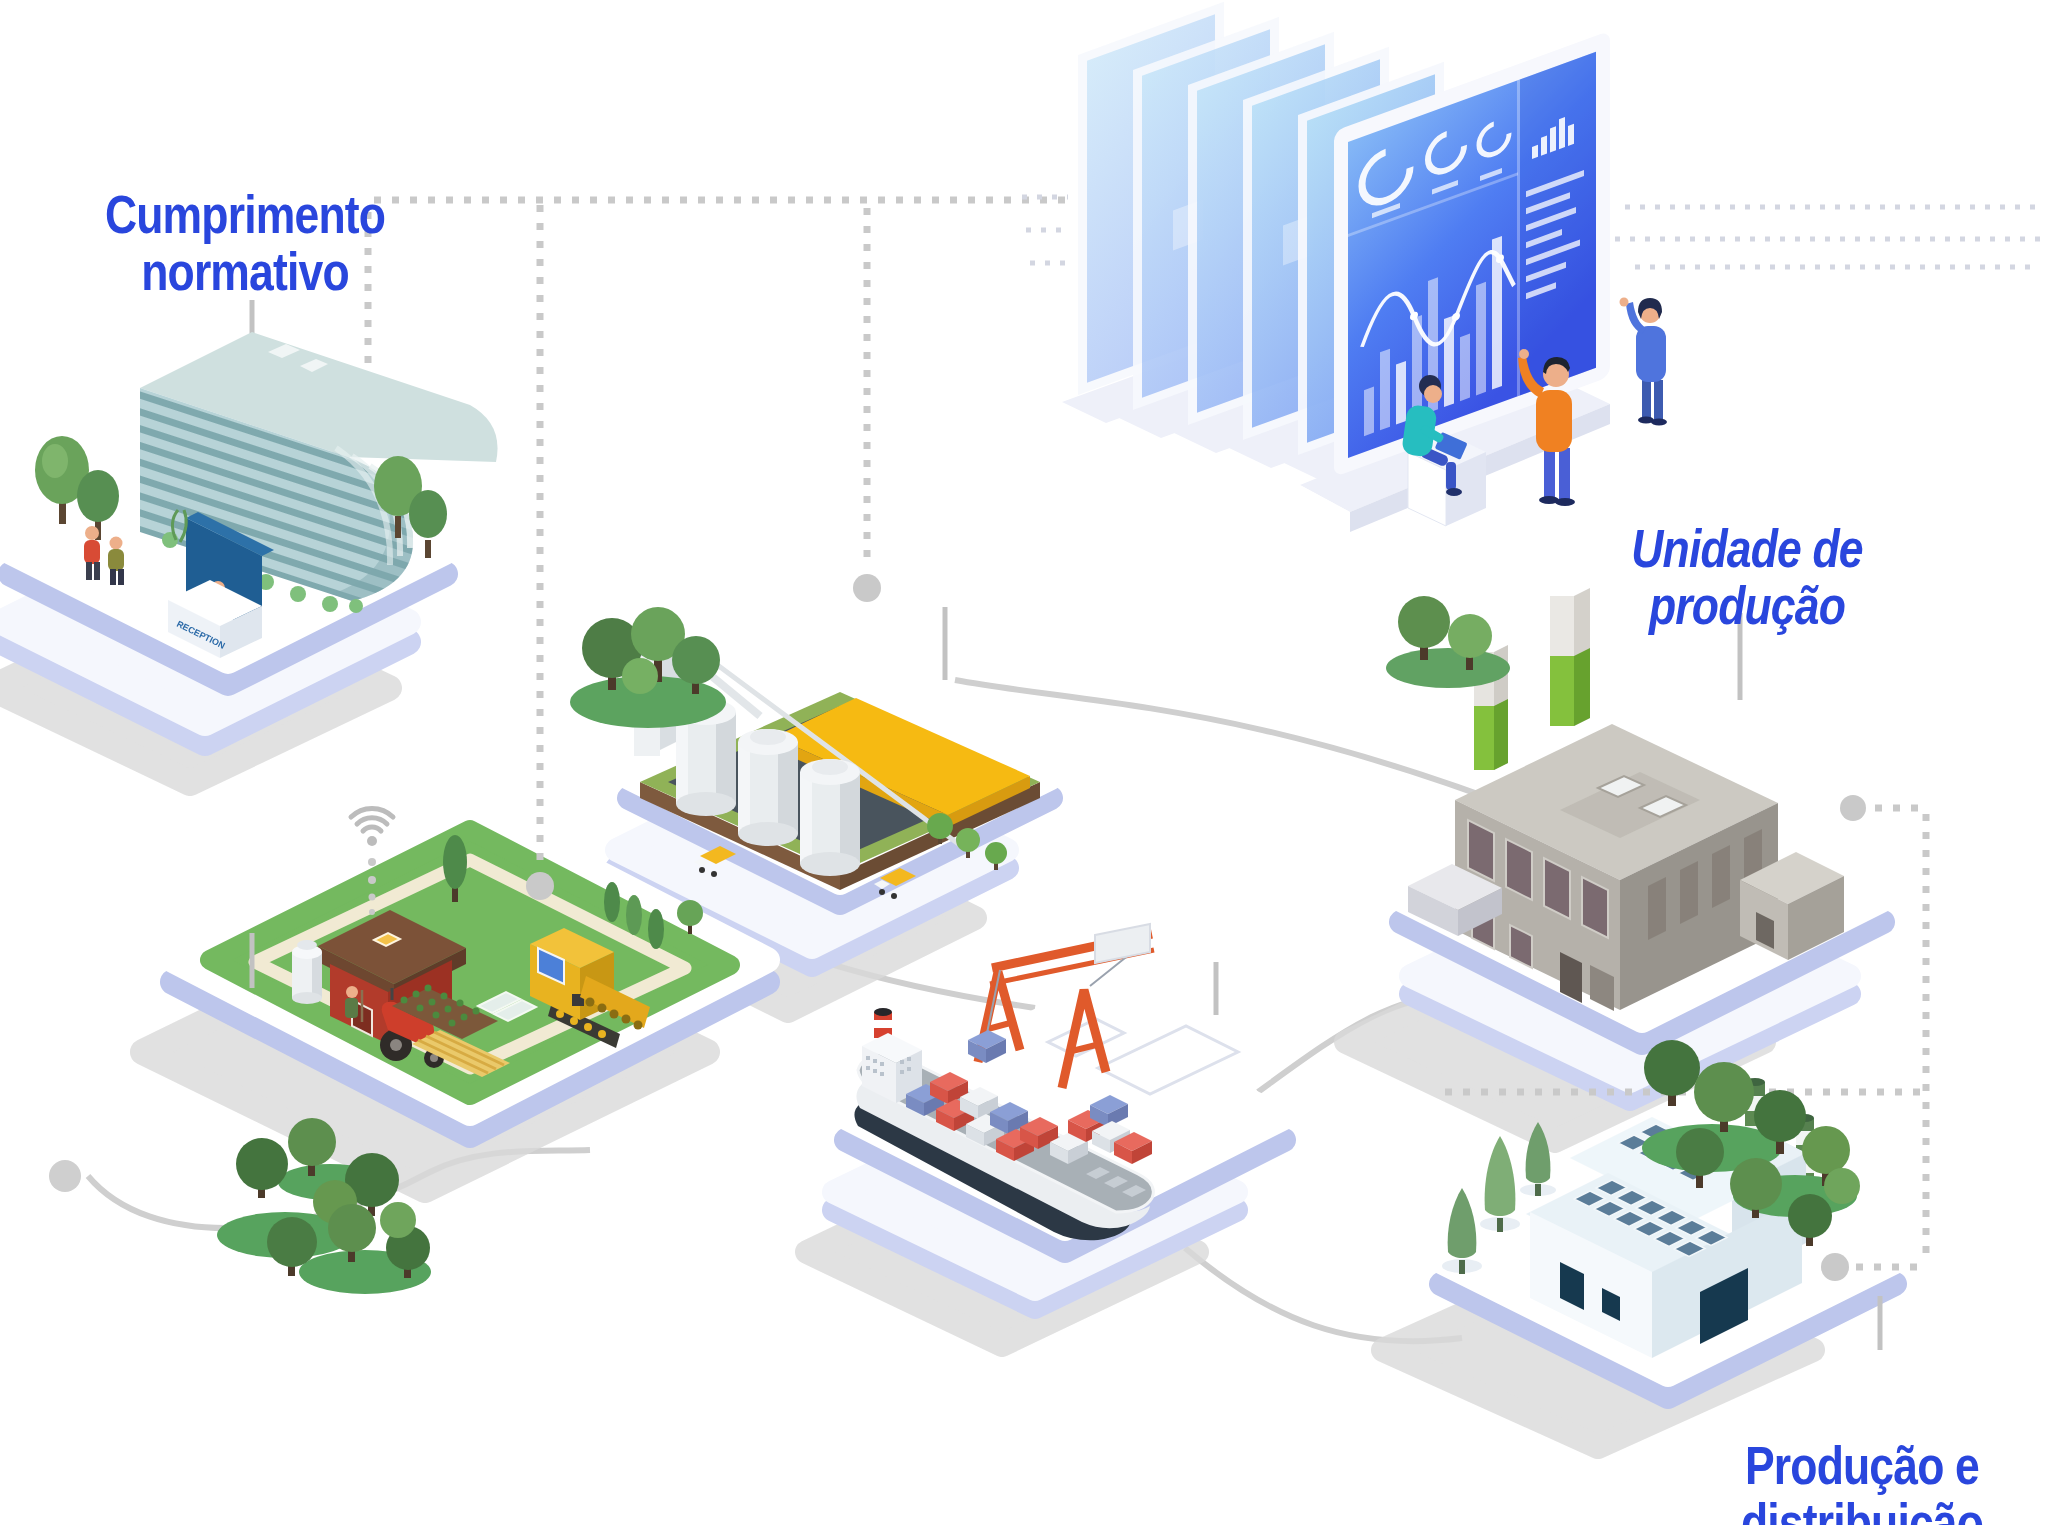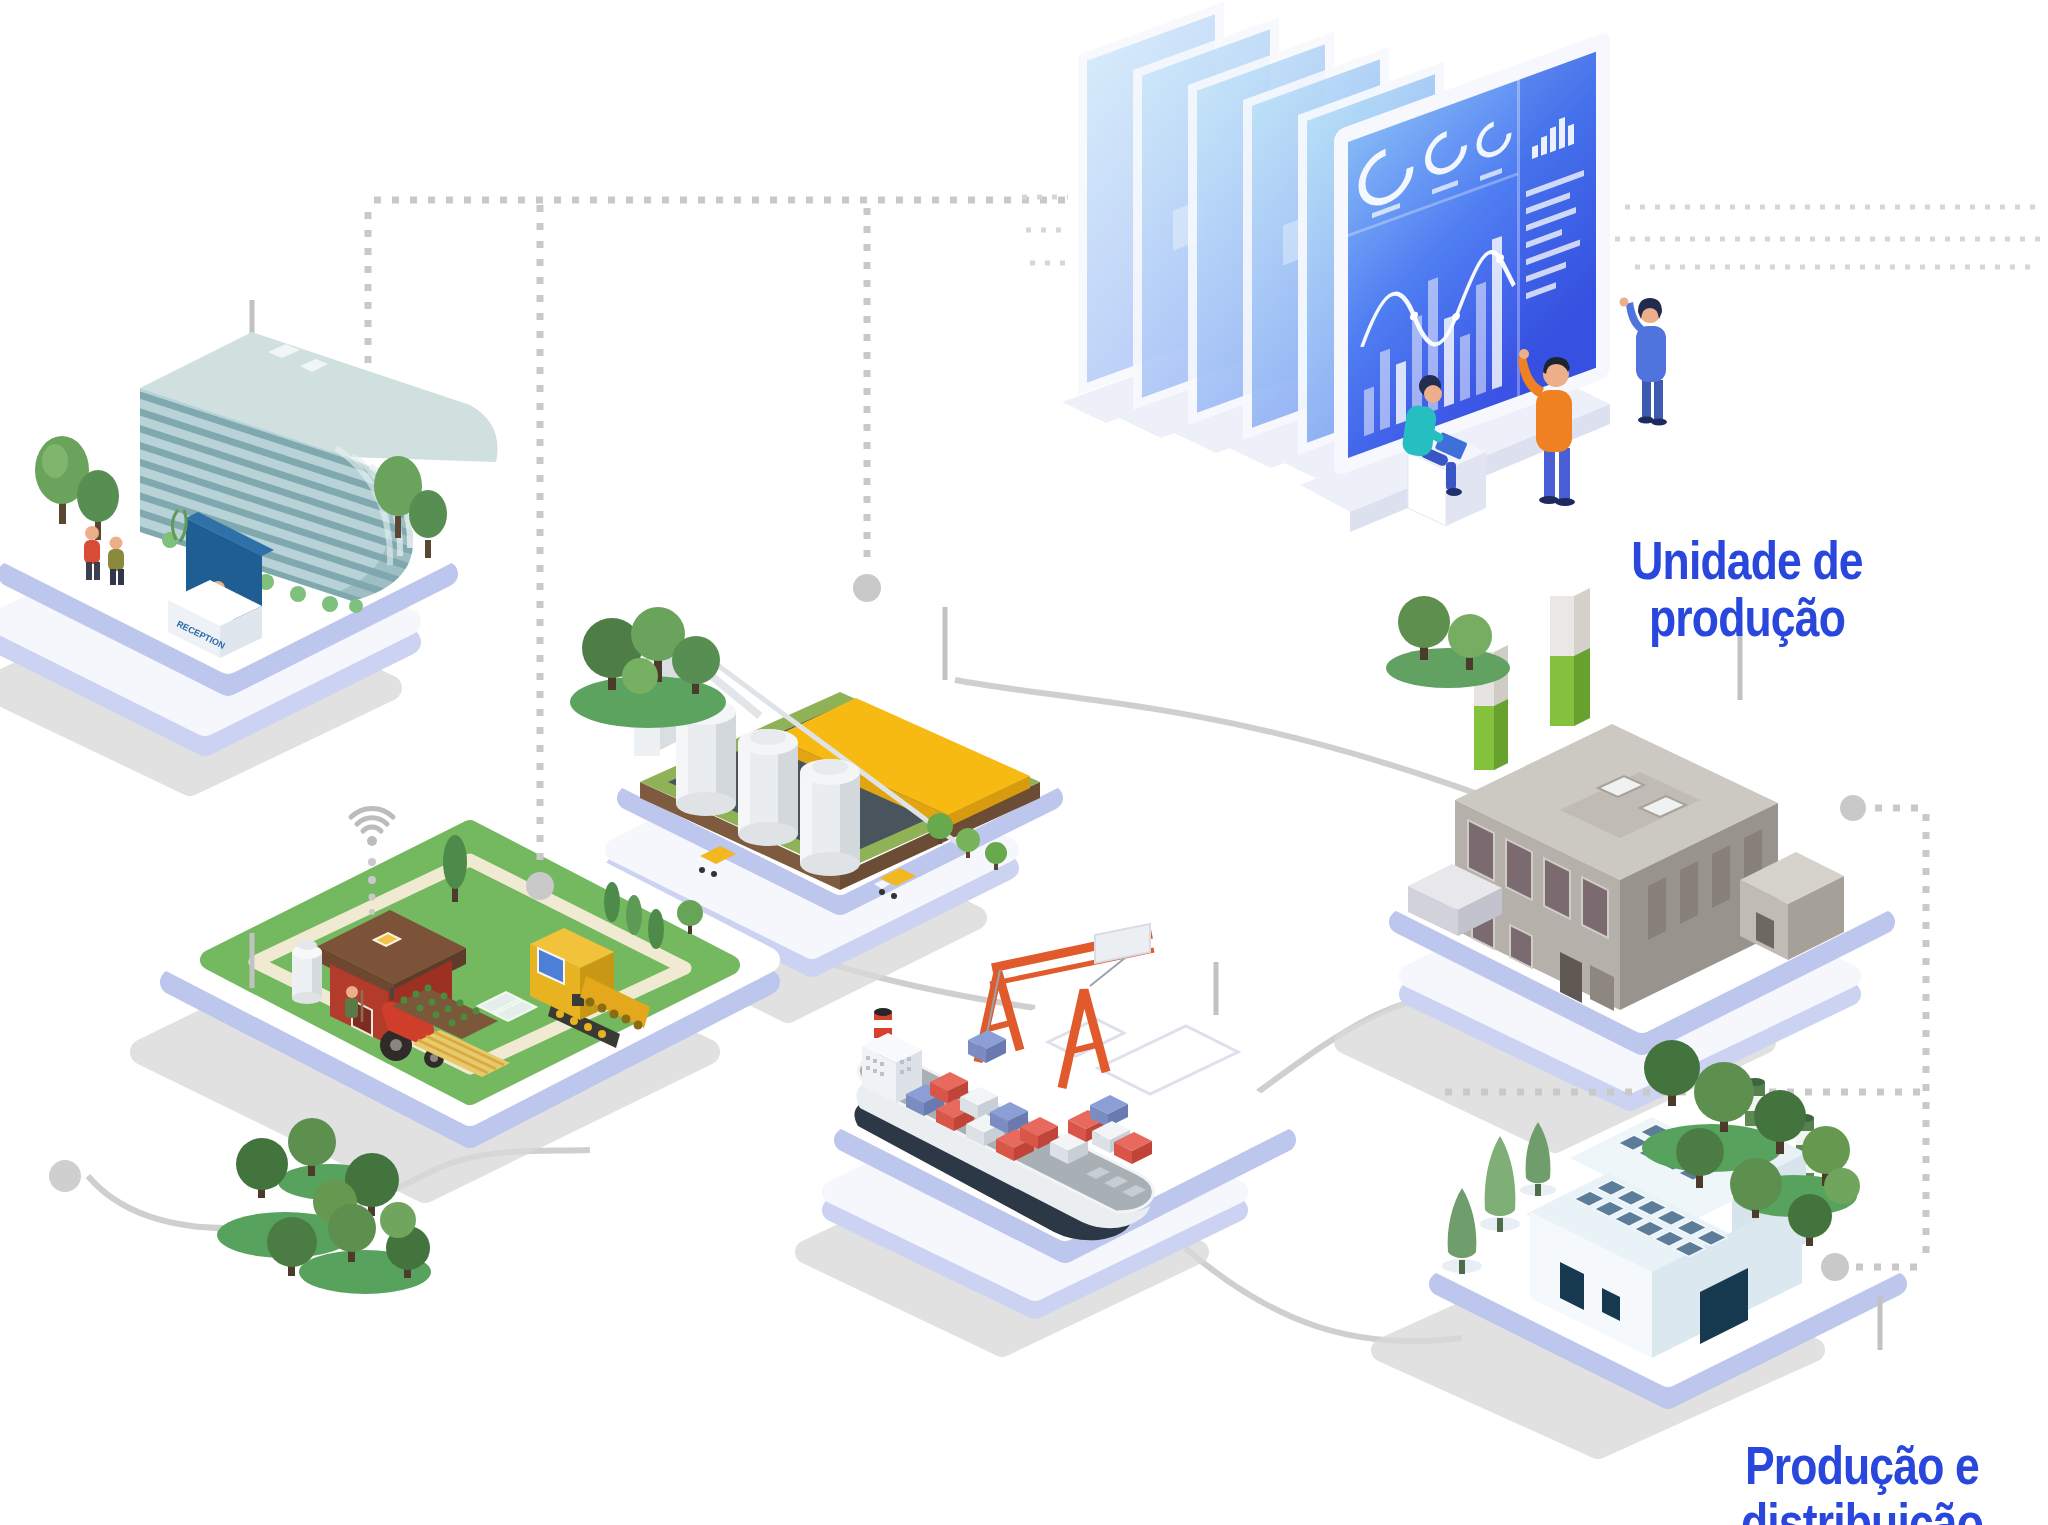--- a/index.html
+++ b/index.html
@@ -766,21 +766,27 @@
   <rect x="1806" y="1230" width="7" height="16" fill="#4c3a2a"></rect>
         <circle cx="1810" cy="1216" r="22" fill="#44743e"></circle>
   <circle cx="1842" cy="1186" r="18" fill="#6fa55c"></circle>
 </g>
 <g>
   <circle cx="1835" cy="1267" r="14" fill="#c9c9c9"></circle>
   <path d="M1856,1267 H1920" stroke="#c9c9c9" stroke-width="7" stroke-dasharray="7 11" fill="none"></path>
 </g>
 </svg>
 
-<div class="node-label" style="left:1747px;top:532px;">
+<div class="node-label" style="left:245px;top:186px;">
+  <span class="condense">
+        <span>Cumprimento</span>
+        <span>normativo</span>
+      </span>
+</div>
+<div class="node-label" style="left:1747px;top:520px;font-style:italic;">
   <span class="condense">
         <span>Unidade de</span>
         <span>produção</span>
       </span>
 </div>
 <div class="node-label" style="left:1862px;top:1393px;margin-top:44px;">
   <span class="condense">
         <span>Produção e</span>
         <span>distribuição</span>
       </span>

